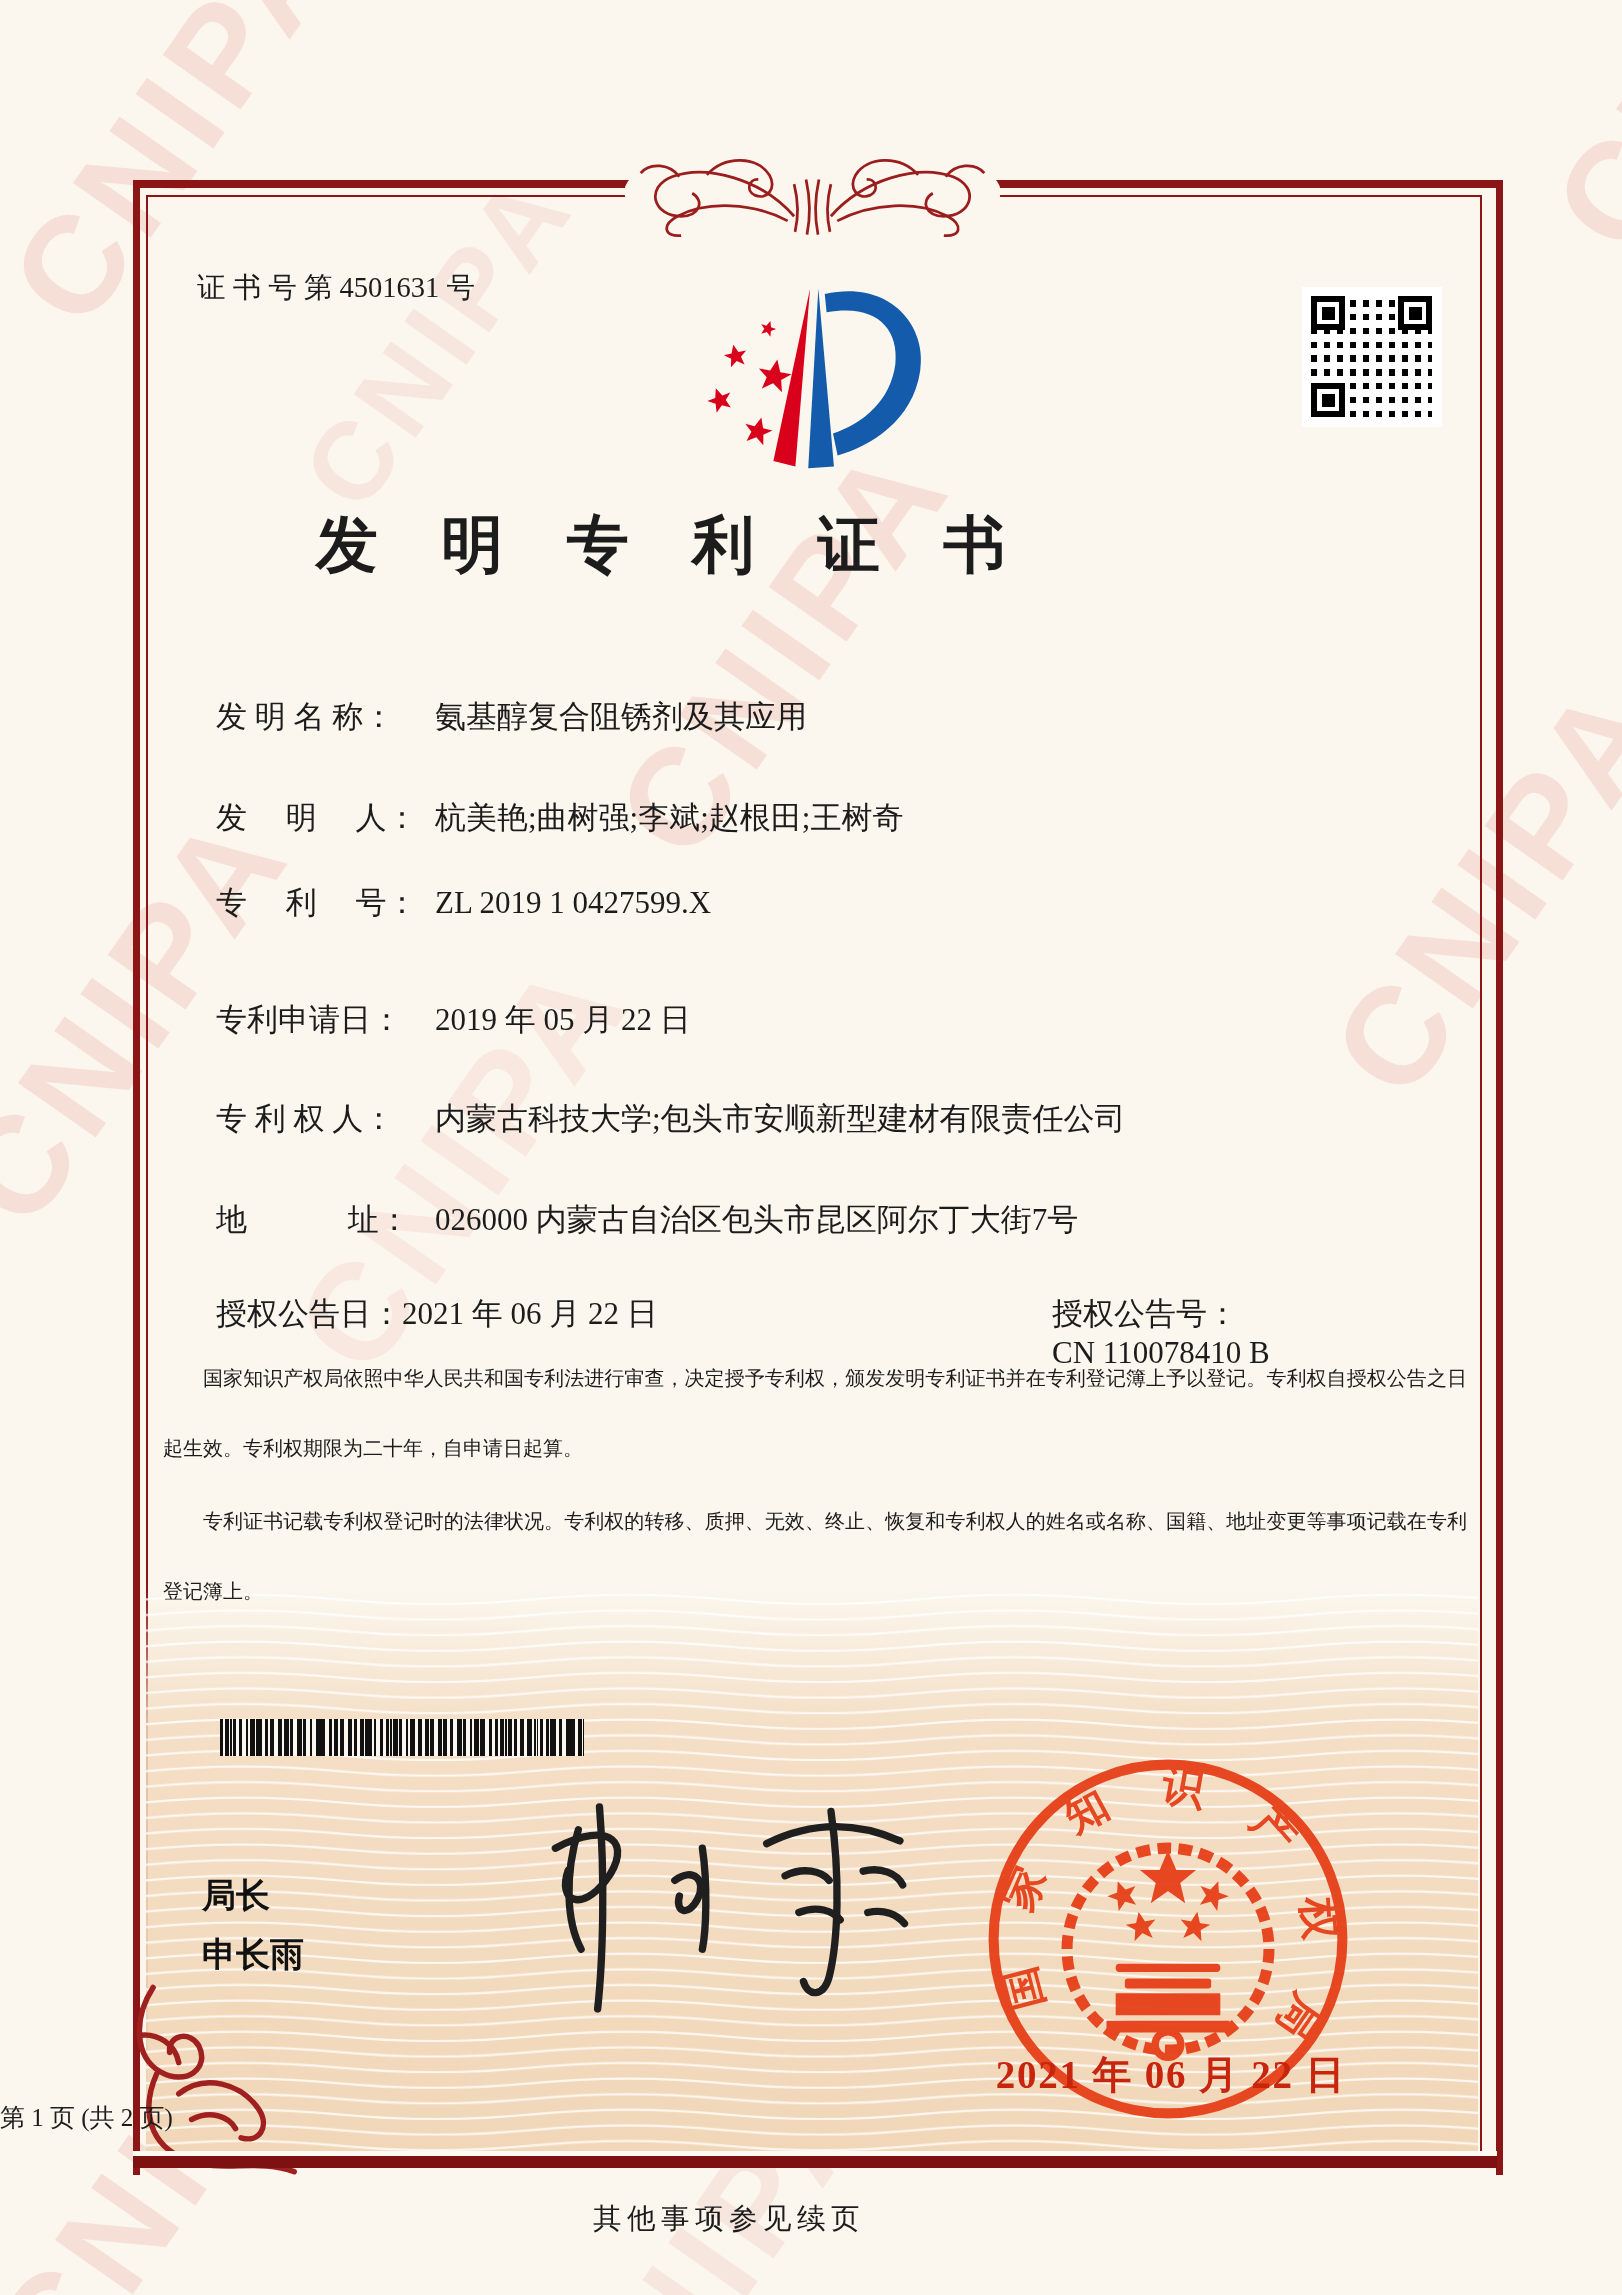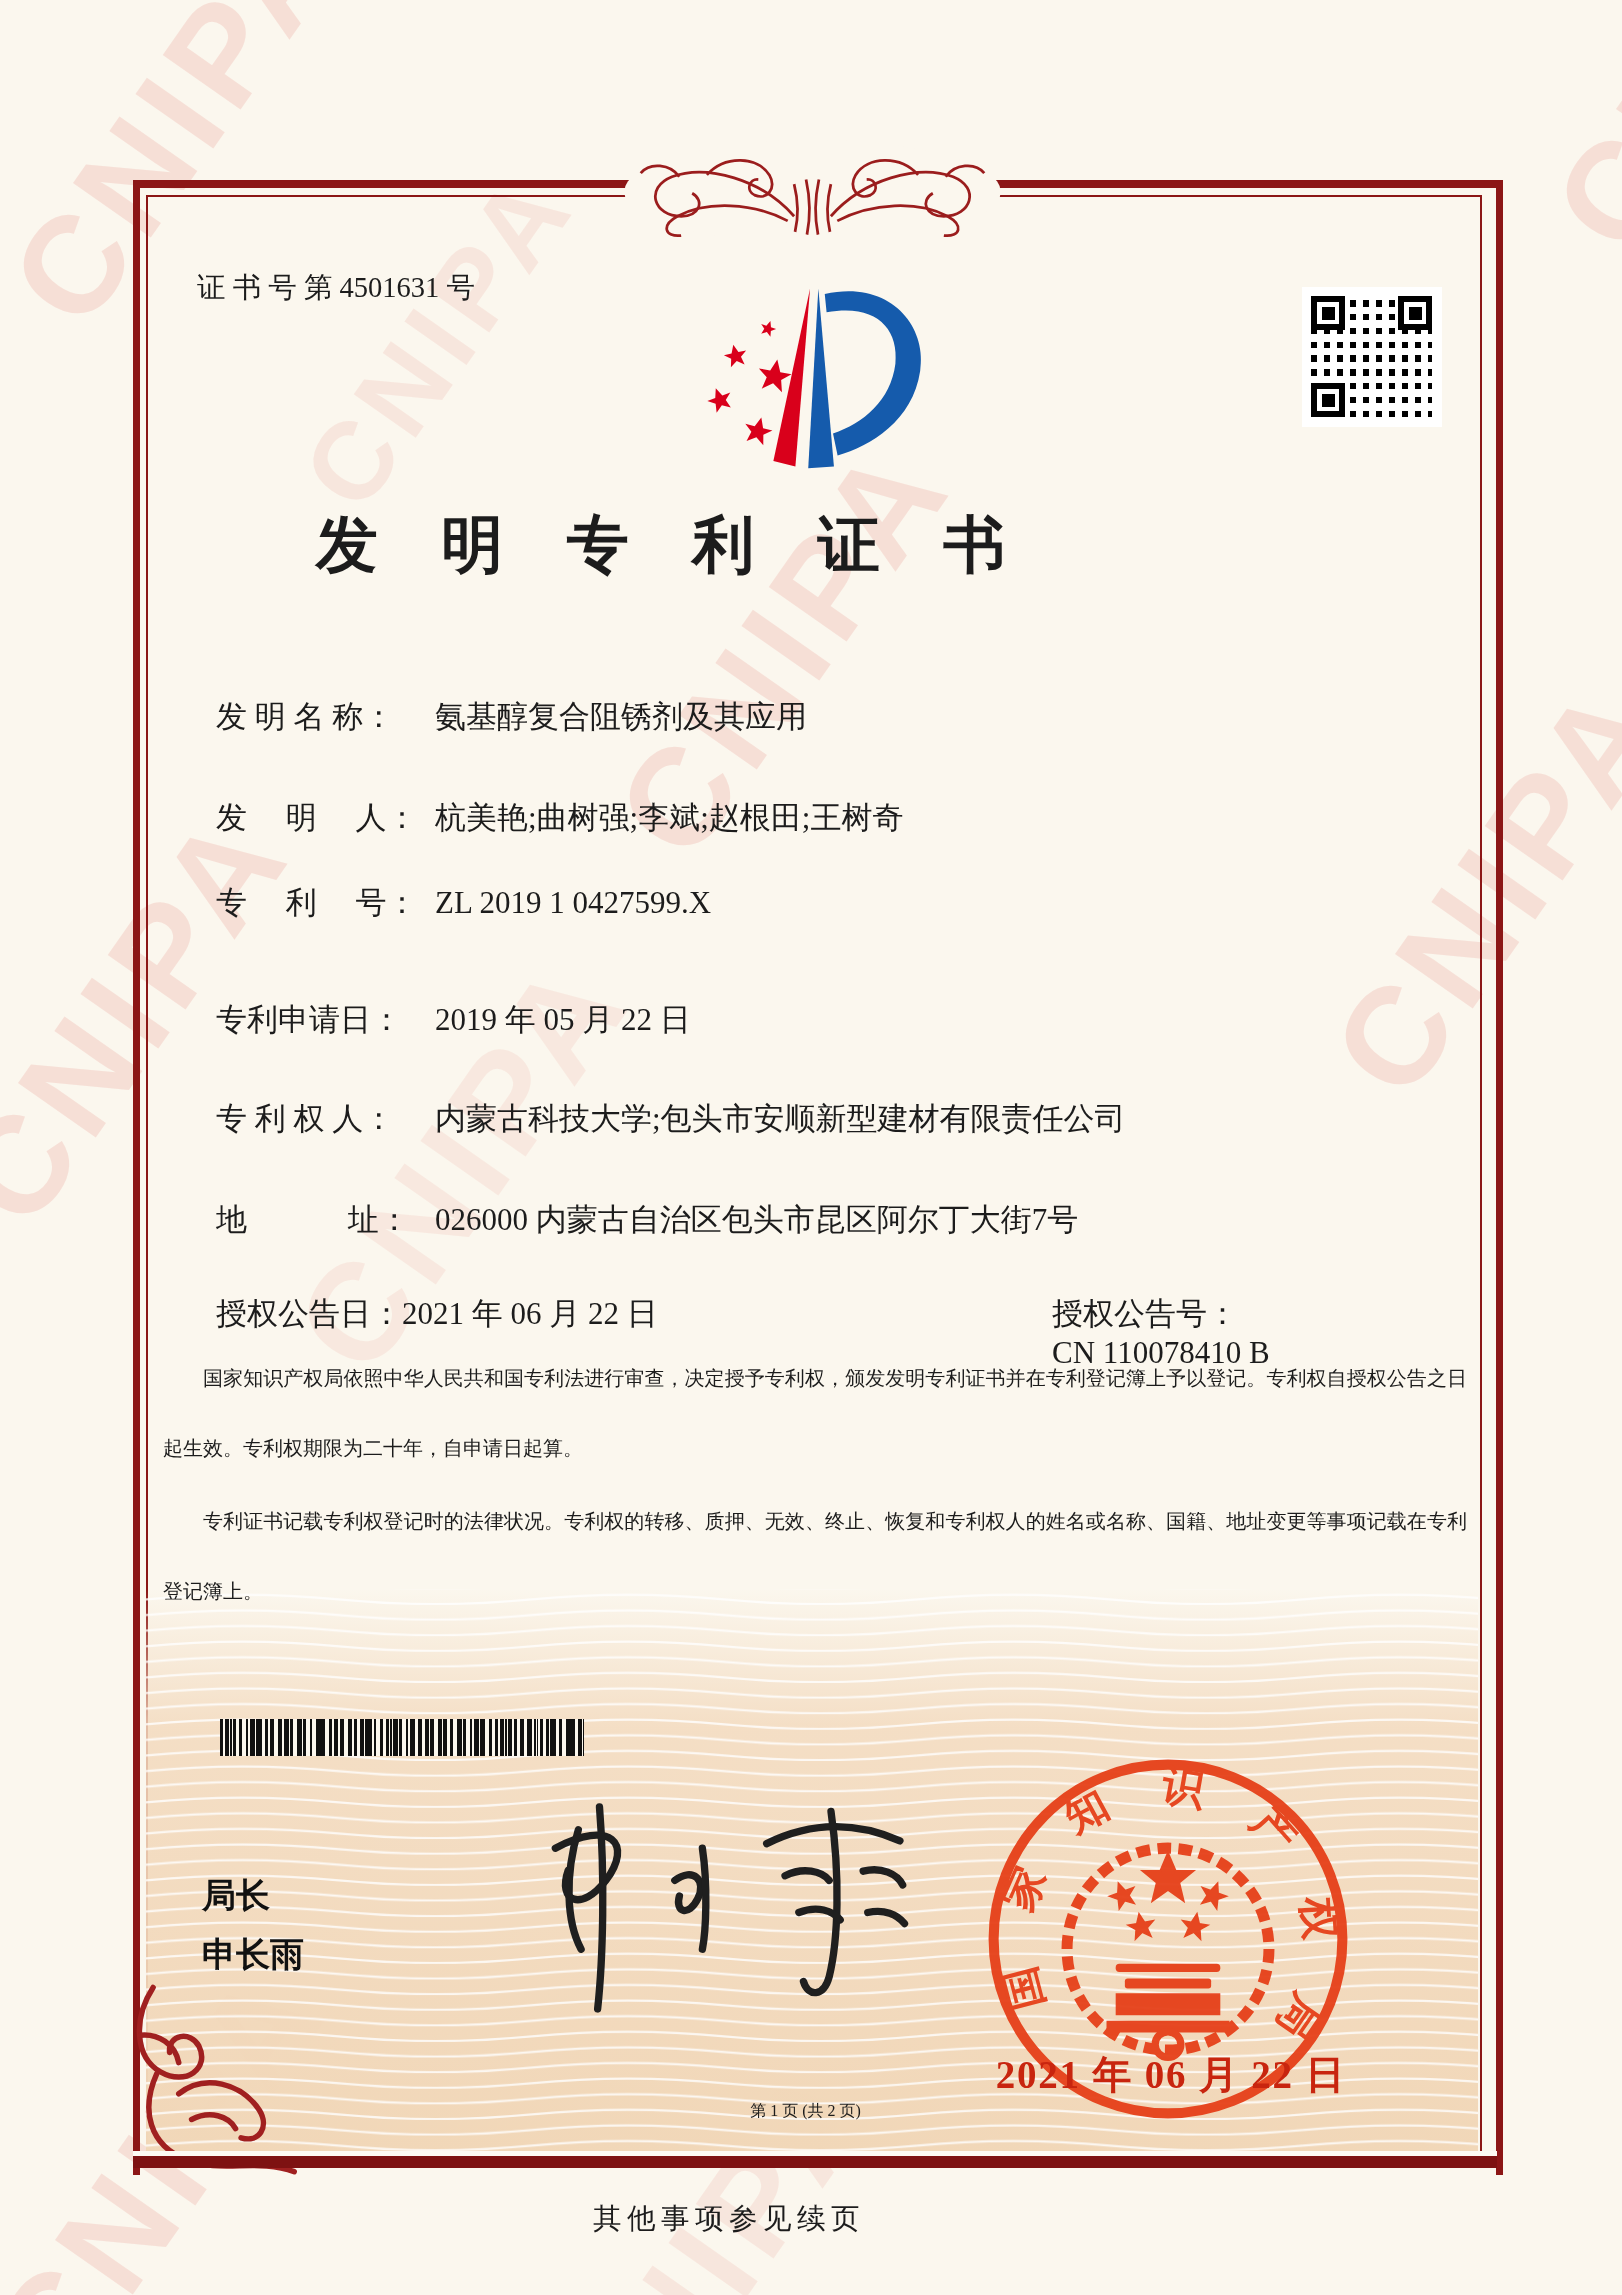--- a/index.html
+++ b/index.html
@@ -65,21 +65,21 @@
   #director-label{top:1873px;} #director-name{top:1932px;}
 
   #signature{left:537px;top:1793px;z-index:4;}
 
   
   #seal{left:978px;top:1749px;z-index:4;opacity:.95;}
   #seal-date{left:955px;top:2048px;width:432px;text-align:center;font-size:39px;
       color:#c8250f;letter-spacing:1.8px;z-index:5;font-weight:bold;}
 
   
-  #page-no{left:0;top:2101px;width:1611px;text-align:center;font-size:16px;z-index:6;}
+  #page-no{left:0;top:2101px;width:1611px;text-align:left;font-size:25px;z-index:6;}
   #footer-note{left:0;top:2200px;width:1458px;text-align:center;font-size:28.5px;
       letter-spacing:5.5px;z-index:6;}
 
   svg{display:block;}
 </style>
 </head>
 <body>
 
 <div id="page">
 

